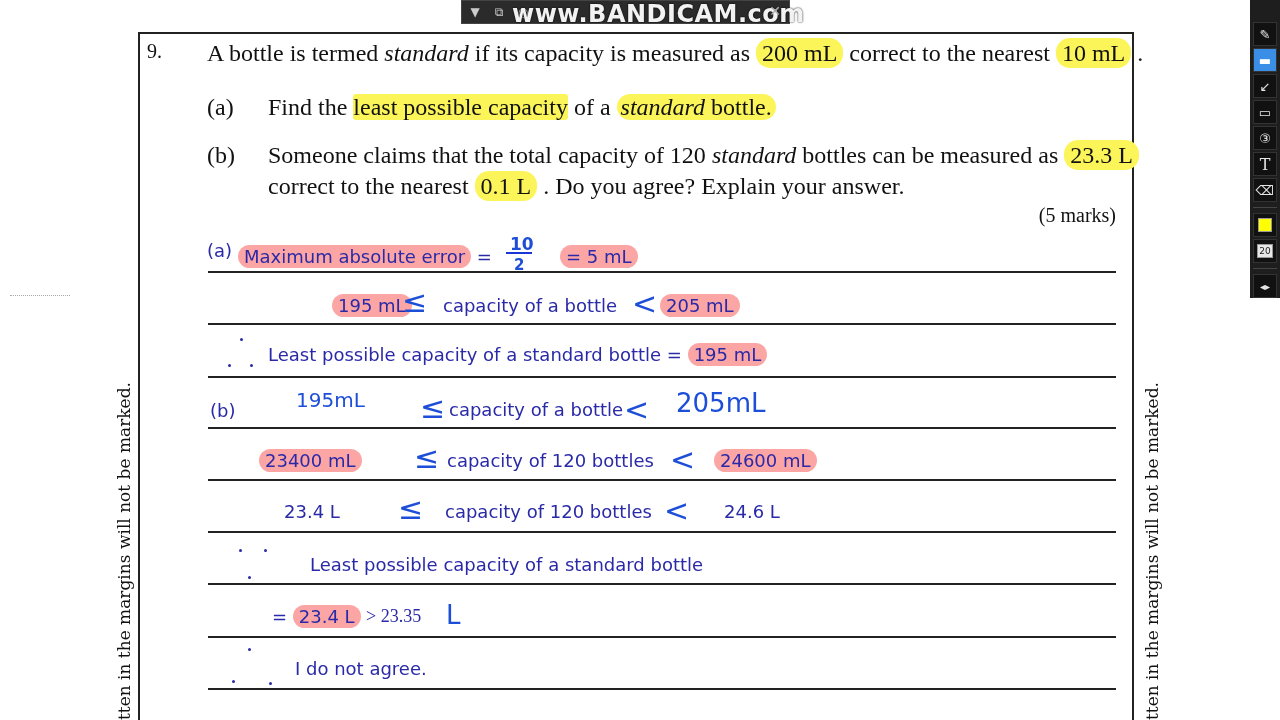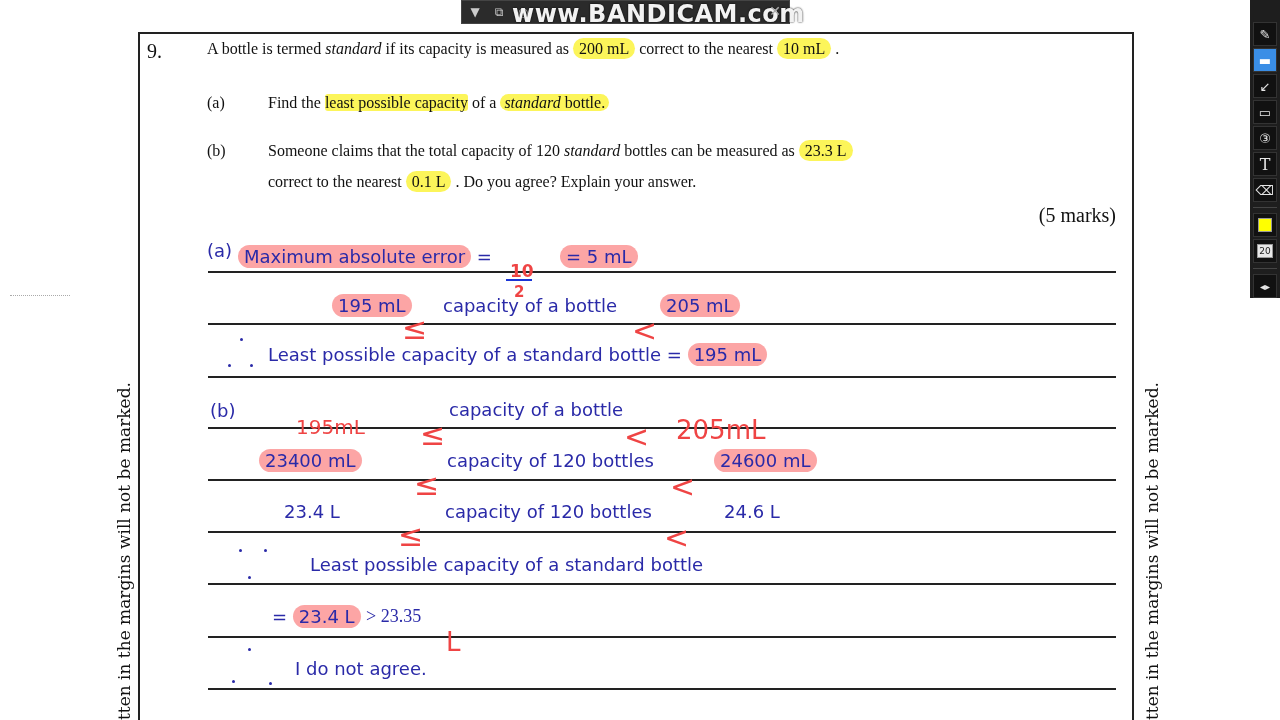--- a/index.html
+++ b/index.html
@@ -21,30 +21,30 @@
   .toolbar .size { background: #e8e8e8; color: #222; font-size: 9px; width: 16px; height: 14px; display: flex; align-items: center; justify-content: center; border: 1px solid #999; }
 
   
   .page-border { position: absolute; left: 138px; top: 32px; width: 996px; height: 700px; border-left: 2px solid #222; border-right: 2px solid #222; border-top: 2px solid #222; }
   .margin-note { position: absolute; font-family: "DejaVu Serif", serif; font-size: 17px; color: #111; white-space: nowrap; transform: rotate(-90deg); transform-origin: left top; }
   .margin-left { left: 114px; top: 720px; }
   .margin-right { left: 1142px; top: 720px; }
   .smudge { position: absolute; left: 10px; top: 295px; width: 60px; height: 2px; border-top: 1px dotted #aaa; }
 
   .q-num { position: absolute; left: 147px; top: 40px; font-size: 20px; }
-  .q-text { position: absolute; font-size: 16px; white-space: nowrap; }
+  .q-text { position: absolute; font-size: 24px; white-space: nowrap; }
   .q-text i { font-style: italic; }
   .hl { background: #fcf55a; border-radius: 14px; padding: 2px 6px; }
   .marks { position: absolute; right: 164px; top: 204px; font-size: 20px; }
 
   
   .rule { position: absolute; left: 208px; width: 908px; height: 2px; background: #222; }
   .ans { position: absolute; font-family: "DejaVu Sans", sans-serif; font-size: 18px; color: #2a2aa8; white-space: nowrap; }
   .ans-hl { background: #fca5a5; border-radius: 14px; padding: 1px 6px; }
-  .ink { position: absolute; font-family: "DejaVu Sans", sans-serif; color: #ef4444; font-weight: bold; white-space: nowrap; margin-top: 27px; }
+  .ink { position: absolute; font-family: "DejaVu Sans", sans-serif; color: #1d4ed8; font-weight: bold; white-space: nowrap; }
   .dot { position: absolute; width: 3px; height: 3px; background: #2a2aa8; border-radius: 50%; }
   .hl-bar { position: absolute; background: #fcf55a; border-radius: 16px; z-index: -1; }
 </style>
 </head>
 <body>
 
 <div class="rec-bar">
   <span class="ico">▼</span>
   <span class="ico">⧉</span>
   <span class="ico">○</span>

